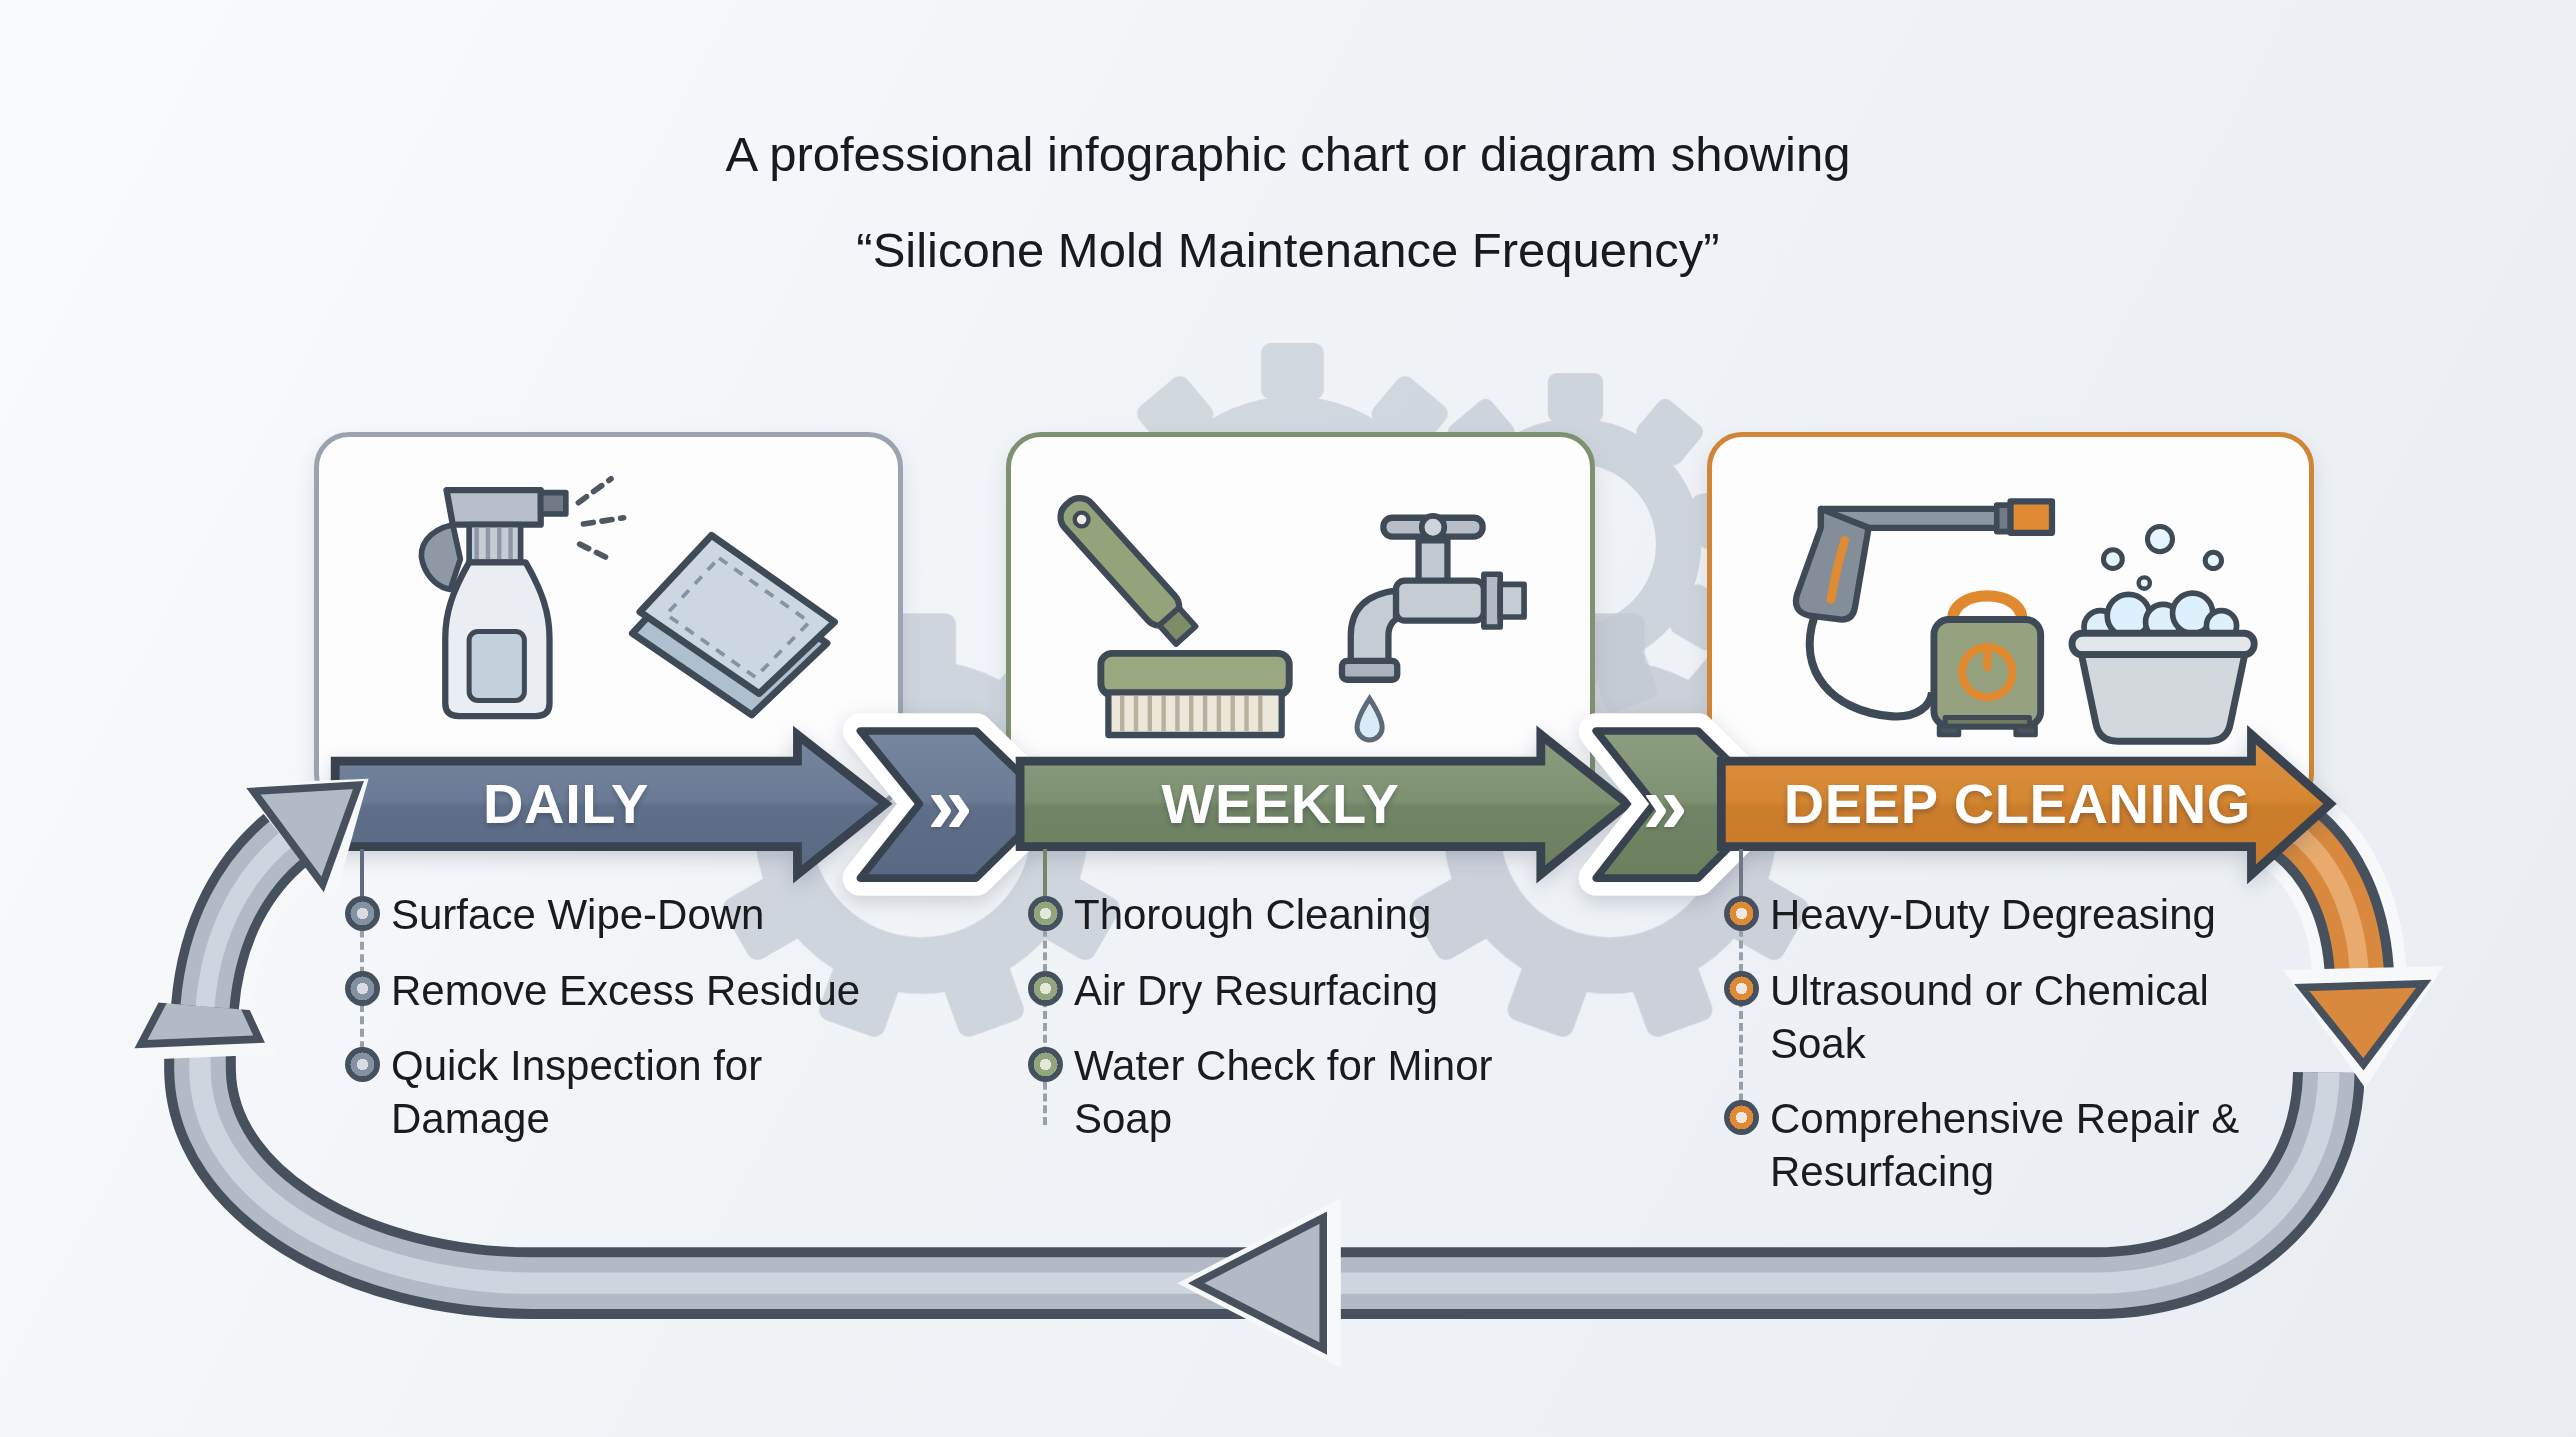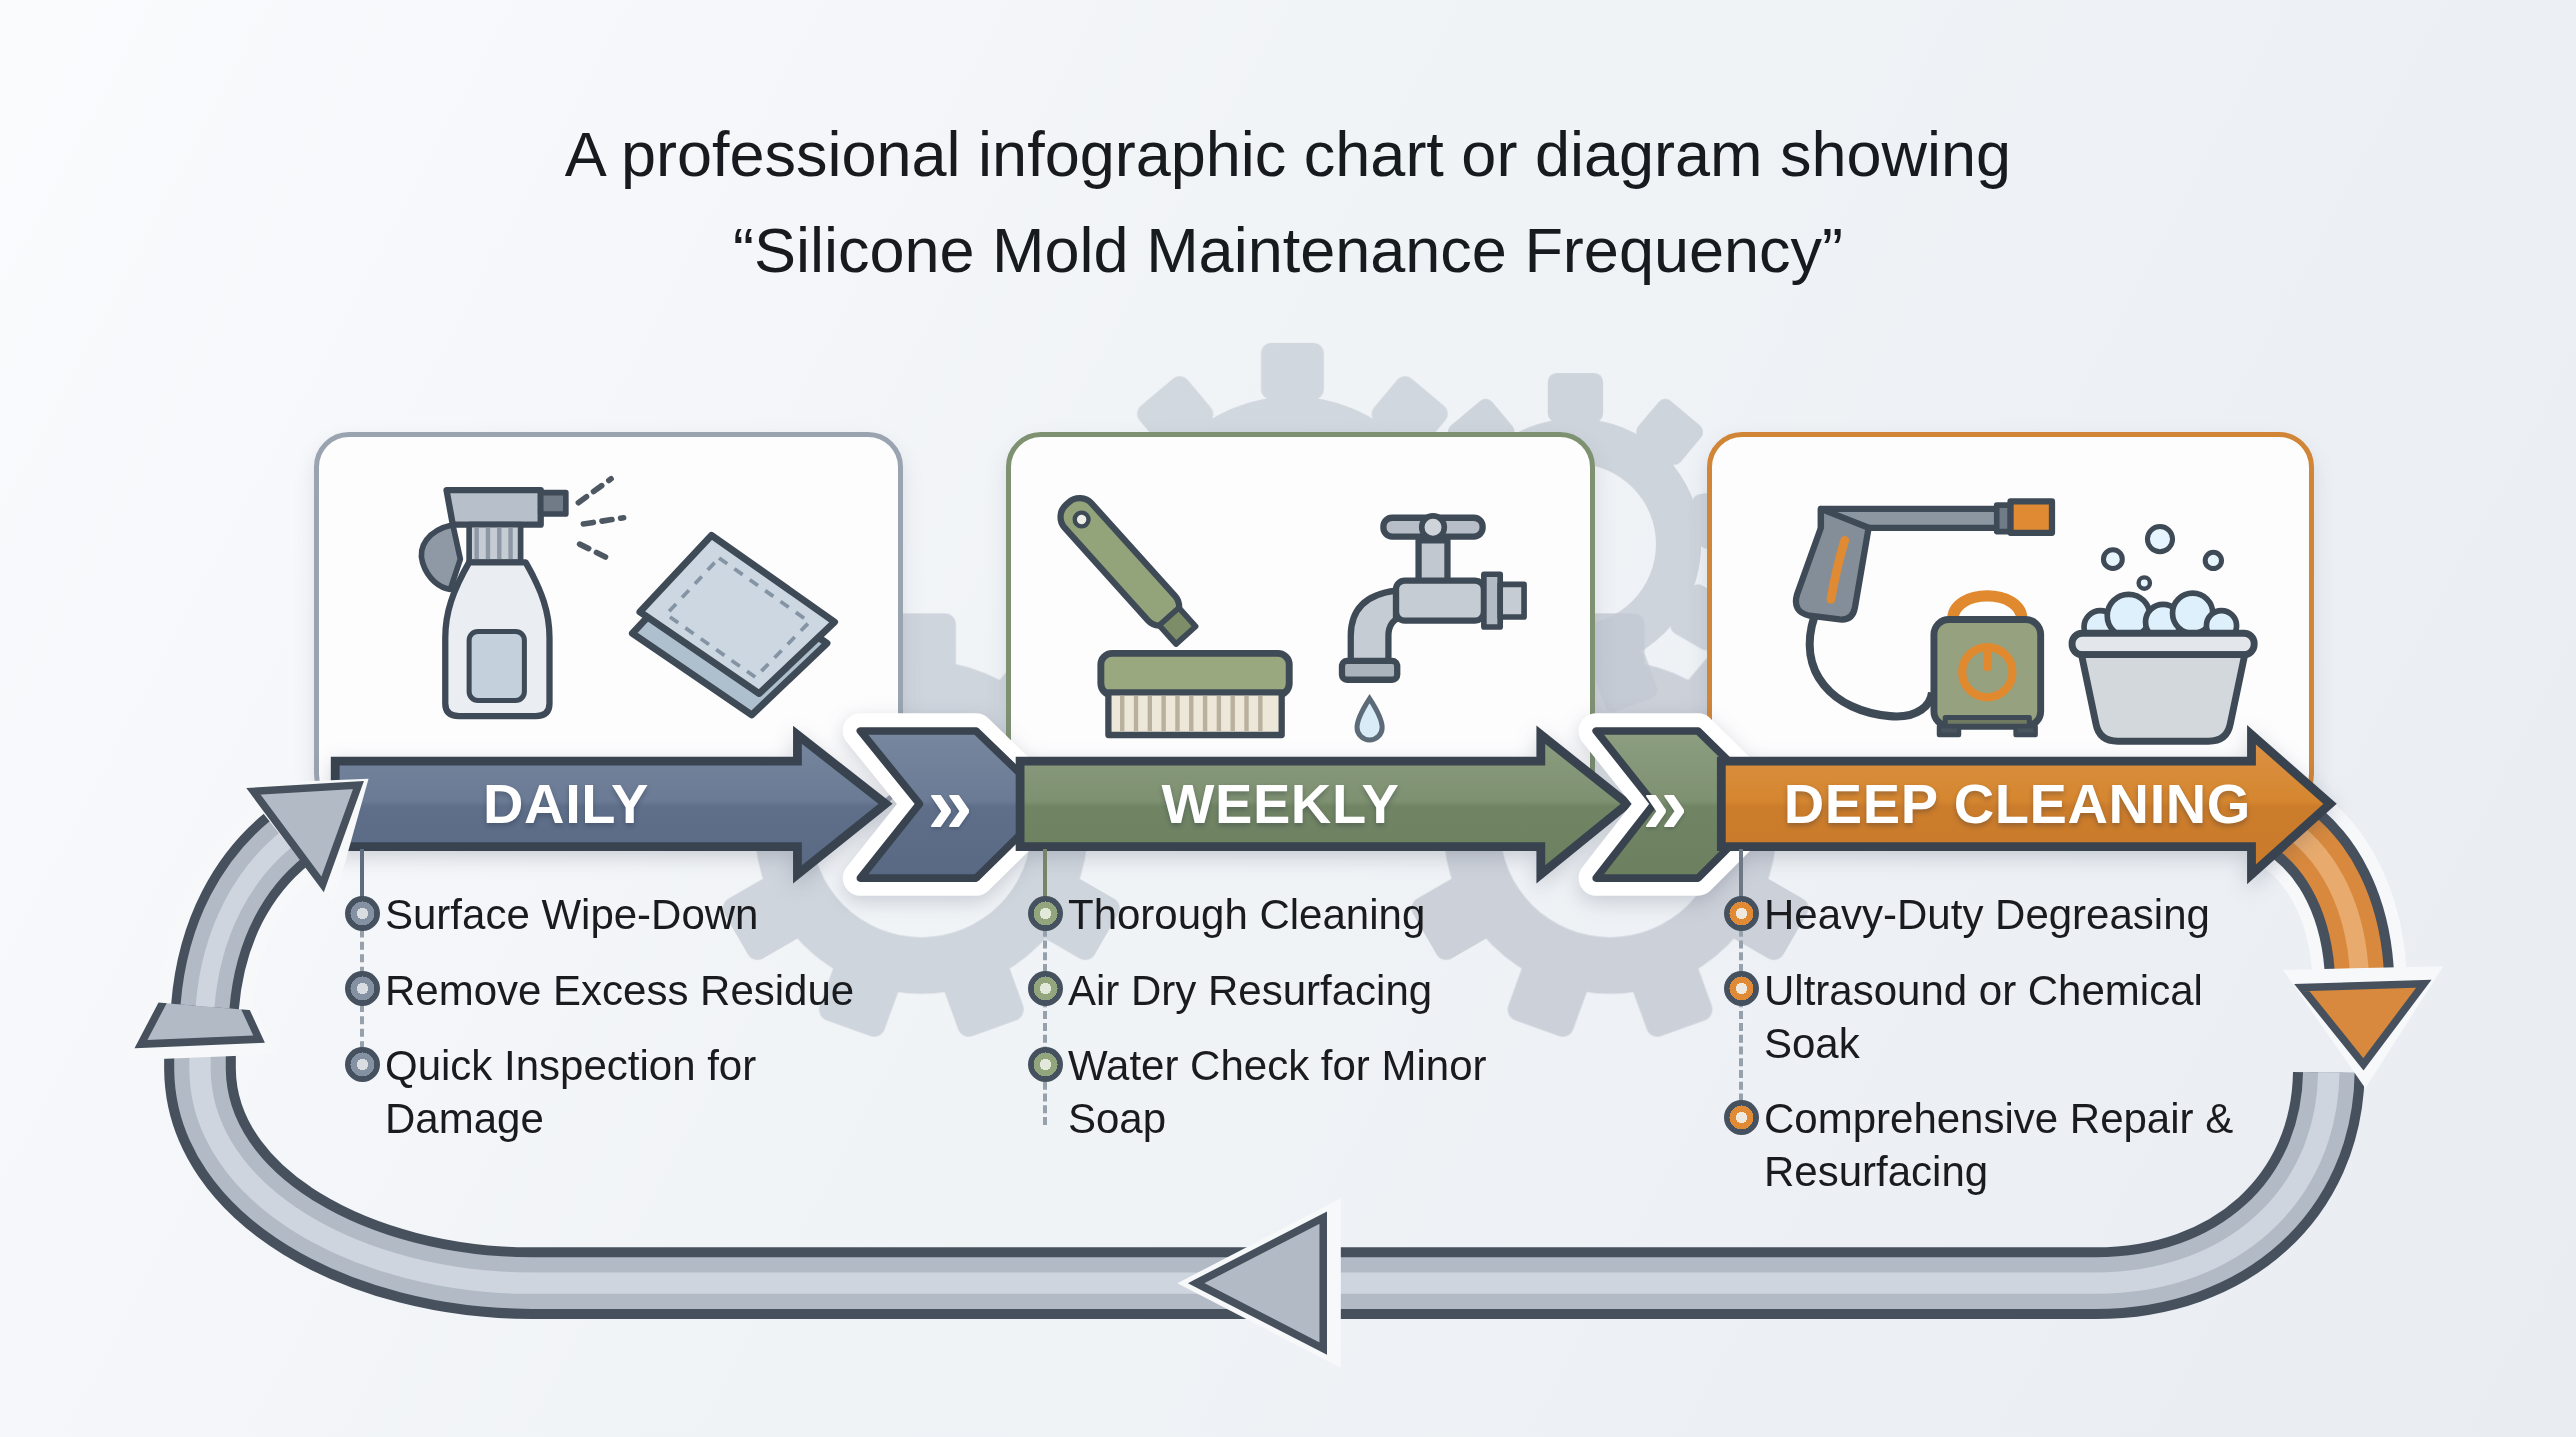--- a/index.html
+++ b/index.html
@@ -5,21 +5,21 @@
   html,body{margin:0;padding:0;width:2576px;height:1438px;overflow:hidden;
     font-family:"Liberation Sans", sans-serif;}
   #canvas{position:relative;width:2576px;height:1438px;
     background:linear-gradient(118deg,#fafbfd 0%,#f1f4f7 40%,#e9edf2 100%);}
   .abs{position:absolute;}
   svg{position:absolute;left:0;top:0;overflow:visible;}
   .layer{position:absolute;left:0;top:0;width:2576px;height:1438px;}
 
   
   .title{position:absolute;left:0;top:106px;width:2576px;text-align:center;
-    color:#171a1e;font-size:63px;line-height:96px;font-weight:400;letter-spacing:0;}
+    color:#171a1e;font-size:49px;line-height:96px;font-weight:400;letter-spacing:0;}
 
   
   .card{position:absolute;top:432px;height:367px;background:#fdfdfe;border-radius:35px;
     box-shadow:0 10px 21.4px rgba(80,92,112,.14);}
   .card.daily{left:314px;width:579px;border:5px solid #9aa4b0;}
   .card.weekly{left:1006px;width:579px;border:5px solid #7e9170;}
   .card.deep{left:1707px;width:597px;border:5.7px solid #d08537;}
 
   
   .blabel{position:absolute;top:769px;height:69px;line-height:69px;text-align:center;
@@ -29,21 +29,21 @@
     text-align:center;color:#ffffff;font-weight:bold;font-size:81px;
     text-shadow:0 1.9px 3.8px rgba(30,40,55,.25);z-index:6;}
 
   
   .list{position:absolute;top:888px;display:flex;flex-direction:column;gap:22.6px;z-index:6;}
   .drow{display:flex;align-items:flex-start;}
   .marker{flex:0 0 35px;width:35px;height:35px;border-radius:50%;margin-top:7.5px;}
   .m-daily{background:radial-gradient(circle,#d9dde2 0 5.7px,#8391a3 5.7px 12px,#46515f 12px 17.6px);}
   .m-weekly{background:radial-gradient(circle,#e3e9da 0 5.7px,#93a57d 5.7px 12px,#46515f 12px 17.6px);}
   .m-deep{background:radial-gradient(circle,#eee8df 0 5.7px,#e08a36 5.7px 12px,#46515f 12px 17.6px);}
-  .dtext{margin-left:5px;font-size:42px;line-height:53px;color:#191b1e;white-space:nowrap;}
+  .dtext{margin-left:11px;font-size:42px;line-height:53px;color:#191b1e;white-space:nowrap;}
   .vline{position:absolute;top:849px;width:4.4px;height:62px;z-index:5;}
   .dash{position:absolute;top:917px;width:0;border-left:4.4px dashed #97a1ac;z-index:4;}
 </style>
 </head>
 <body>
 
 <div id="canvas">
 
   <svg class="layer" viewBox="0 0 4096 2286">
 

